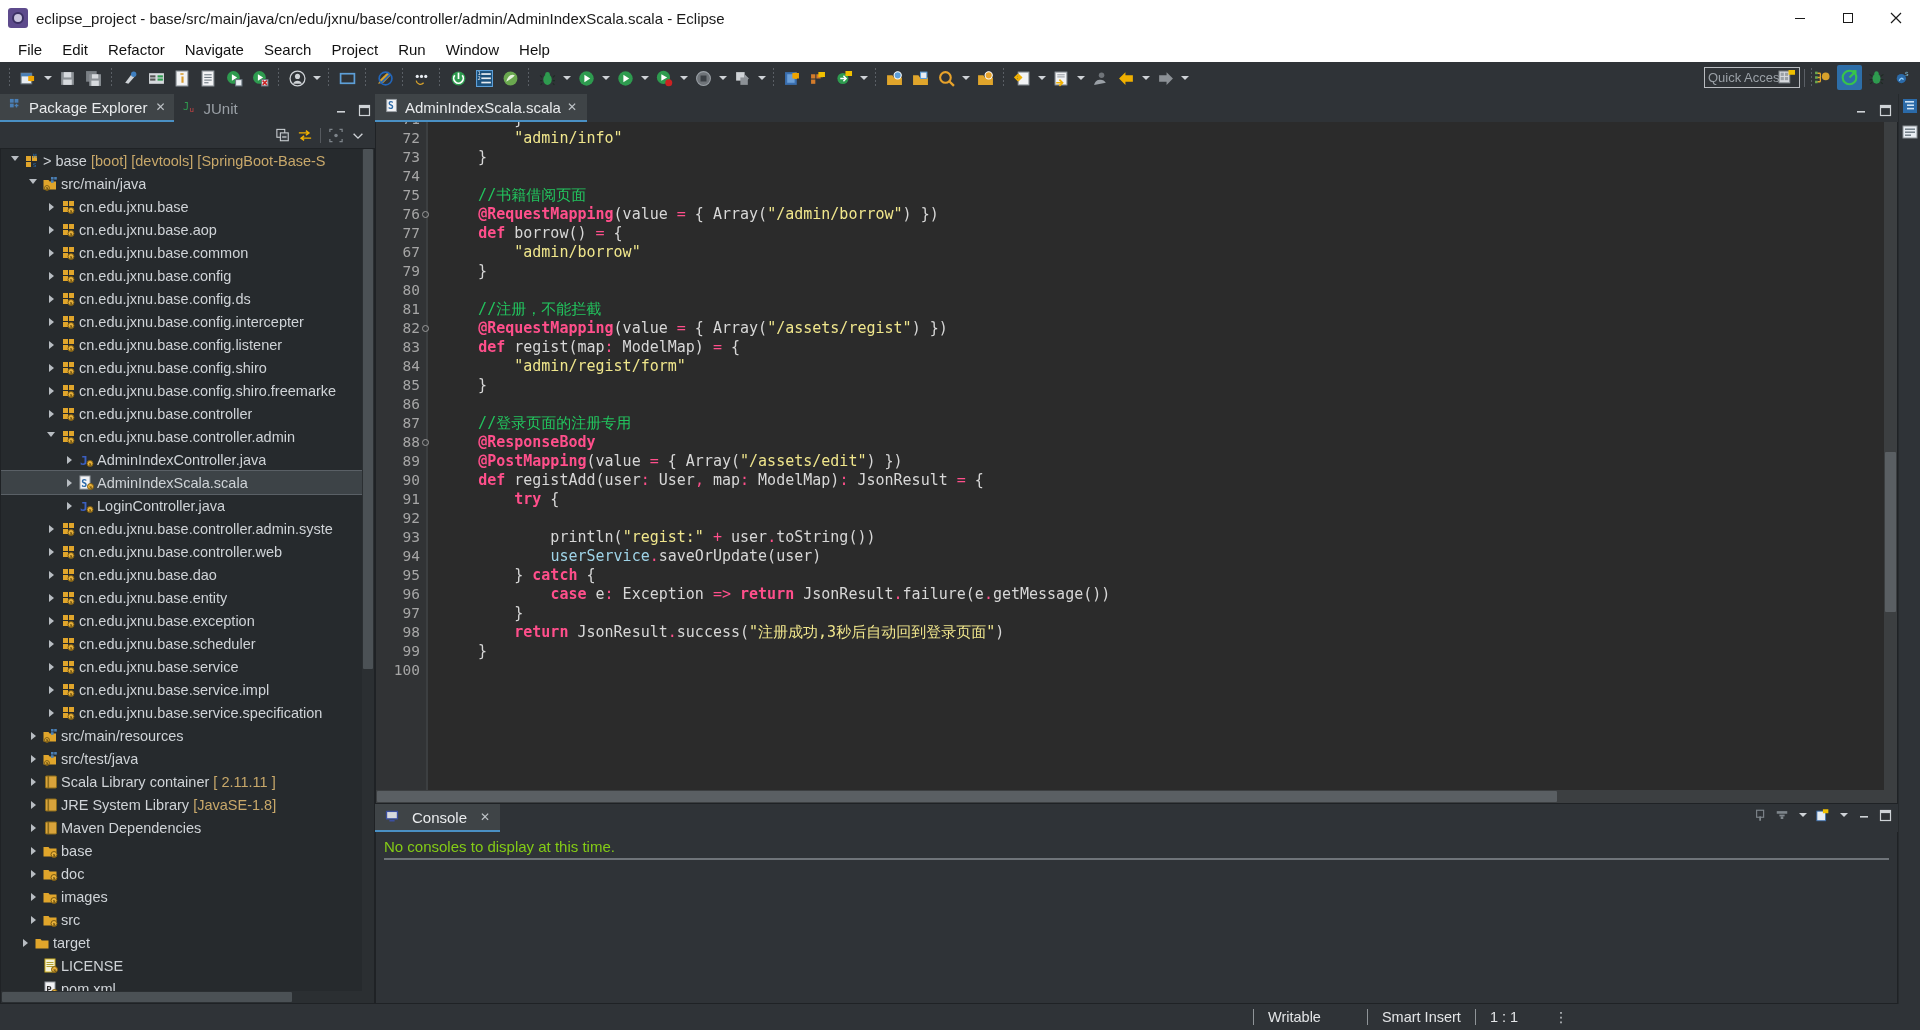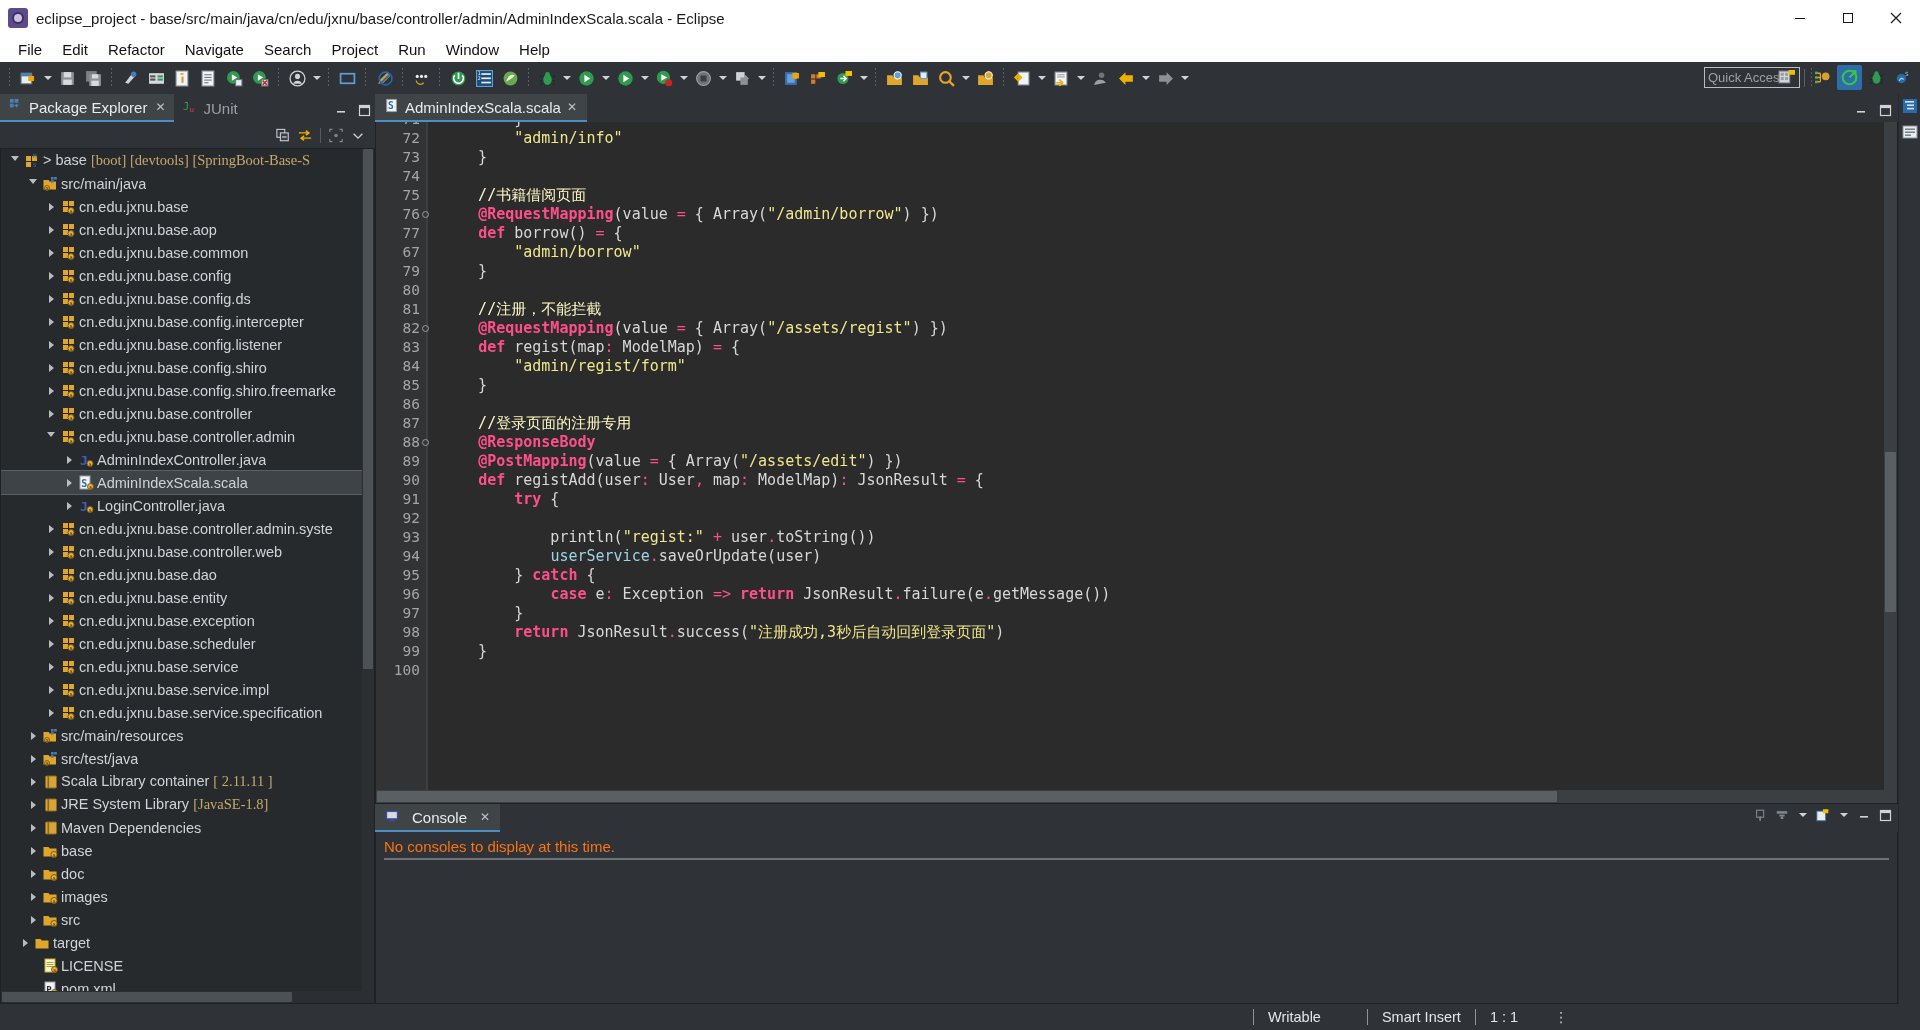--- a/index.html
+++ b/index.html
@@ -68,21 +68,21 @@
   .vt-sep{width:1px;height:15px;background:#55595e;}
 
   .tree{flex:1;background:#262a2d;overflow:hidden;position:relative;border:1px solid #1f2225;}
   .row{height:23px;display:flex;align-items:center;font-size:14.5px;color:#cfd3d7;white-space:nowrap;padding-right:4px;}
   .row.sel{background:#3d4347;outline:1px solid #5a6066;}
   .arrow{width:16px;height:23px;display:flex;align-items:center;justify-content:center;flex:0 0 16px;}
   .arrow i{display:block;width:0;height:0;border-top:4px solid transparent;border-bottom:4px solid transparent;border-left:5px solid #b8bdc2;}
   .arrow.open i{border-left:4px solid transparent;border-right:4px solid transparent;border-top:5px solid #b8bdc2;}
   .ricon{width:20px;height:23px;display:flex;align-items:center;justify-content:center;flex:0 0 20px;}
   .rlabel{overflow:hidden;text-overflow:clip;}
-  .rlabel .dim{color:#c8a86a;font-family:Liberation Serif, serif;}
+  .rlabel .dim{color:#c8a86a;}
   .scroll-v{position:absolute;right:0;top:0;width:12px;height:100%;background:#2b2f32;}
   .scroll-v .thumb{position:absolute;left:1px;width:10px;background:#4b5155;border-radius:1px;}
   .scroll-h{position:absolute;left:0;bottom:0;height:12px;width:100%;background:#2b2f32;}
   .scroll-h .thumb{position:absolute;top:1px;height:10px;background:#4b5155;border-radius:1px;}
 
   
   .right{flex:1;display:flex;flex-direction:column;background:#2f3337;min-width:0;}
   .ed-tabs{height:28px;display:flex;align-items:flex-end;position:relative;}
   .ed-tab{height:28px;display:flex;align-items:center;gap:6px;padding:0 10px;font-size:15px;background:#3f4447;color:#e9ebed;border-bottom:2px solid #4a90c4;}
   .ed-tab-ctrls{position:absolute;right:6px;bottom:5px;display:flex;gap:10px;align-items:center;}
@@ -90,36 +90,36 @@
   .editor{flex:1;background:#2b2b2b;position:relative;overflow:hidden;display:flex;border:1px solid #1f2225;border-top:none;}
   .gutter{width:52px;background:#313335;flex:0 0 52px;position:relative;}
   .gline{height:19px;font-family:"DejaVu Sans Mono",monospace;font-size:14.5px;color:#a6a6a6;text-align:right;padding-right:8px;line-height:19px;position:relative;}
   .fold{position:absolute;right:-1px;top:6px;width:7px;height:7px;border-radius:50%;border:1.5px solid #9a9a9a;}
   .gutter-bar{position:absolute;right:0;top:0;width:2px;height:100%;background:#3c3f41;}
   .code{flex:1;position:relative;overflow:hidden;padding-left:14px;}
   .cline{height:19px;line-height:19px;font-family:"DejaVu Sans Mono",monospace;font-size:15px;color:#d7d7d7;white-space:pre;}
   .k{color:#ff4f8b;font-weight:bold;}         
   .an{color:#ff4f8b;font-weight:bold;}        
   .s{color:#f0e68c;}                          
-  .cm{color:#fef9c3;}                         
+  .cm{color:#22c55e;}                         
   .op{color:#ff4f8b;}                         
   .fn{color:#d7d7d7;}
   .fld{color:#9fd4e8;}                        
   .ed-scroll-v{position:absolute;right:0;top:0;width:13px;height:100%;background:#3c3f41;}
   .ed-scroll-v .thumb{position:absolute;left:1px;width:11px;background:#5a5f63;border-radius:1px;}
   .ed-scroll-h{position:absolute;left:0;bottom:0;height:13px;width:100%;background:#3c3f41;}
   .ed-scroll-h .thumb{position:absolute;top:1px;height:11px;background:#5a5f63;border-radius:1px;}
 
   
   .console-wrap{height:200px;display:flex;flex-direction:column;background:#2f3337;}
   .cn-tabs{height:28px;display:flex;align-items:flex-end;position:relative;}
   .cn-tab{height:28px;display:flex;align-items:center;gap:13px;padding:0 10px;font-size:15px;background:#3f4447;color:#e9ebed;border-bottom:2px solid #4a90c4;}
   .cn-ctrls{position:absolute;right:6px;bottom:4px;display:flex;gap:7px;align-items:center;}
   .cn-body{flex:1;background:#2f3337;border:1px solid #1f2225;border-top:none;padding:6px 8px;}
-  .cn-msg{font-size:15px;color:#f97316;}
+  .cn-msg{font-size:15px;color:#84cc16;}
   .cn-underline{height:2px;background:#6f7479;margin-top:3px;}
 
   
   .rail{width:22px;background:#2f3337;display:flex;flex-direction:column;align-items:center;padding-top:4px;gap:6px;border-left:1px solid #262a2d;}
 
   
   .statusbar{height:26px;background:#2f3337;display:flex;align-items:center;color:#e3e5e7;font-size:14.5px;}
   .sb-sep{width:1px;height:16px;background:#8f9498;margin:0 14px 0 10px;}
   .sb-item{white-space:nowrap;}
   .sb-dots{margin-left:36px;color:#c6cace;letter-spacing:0;font-size:14px;}

